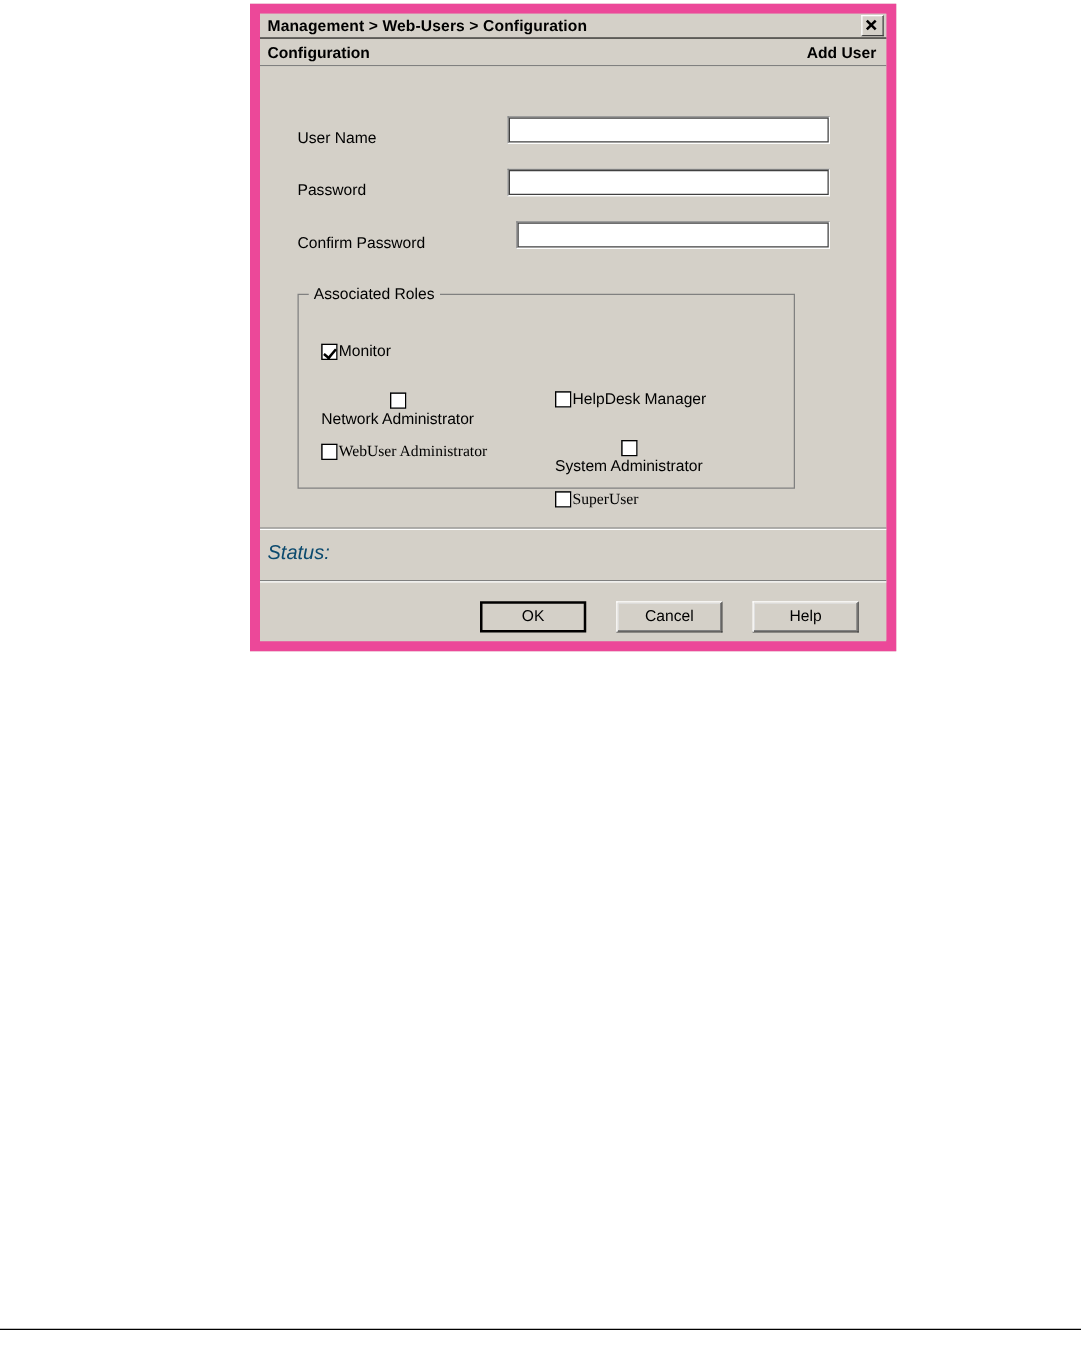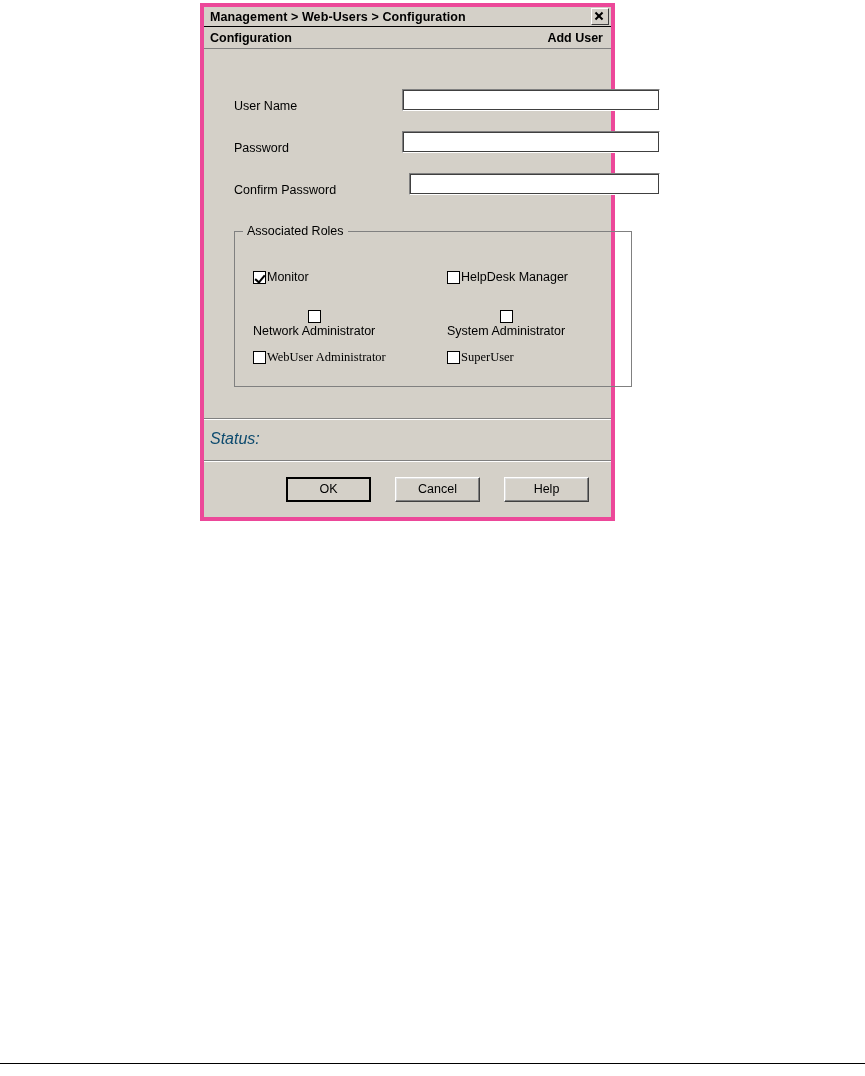--- a/index.html
+++ b/index.html
@@ -13,24 +13,24 @@
     position: relative;
     font-family: "Liberation Sans", sans-serif;
     overflow: hidden;
   }
 
   
   #dialog-window {
     position: absolute;
     left: 200px;
     top: 3px;
-    width: 415px;
+    width: 517px;
     height: 518px;
     background: #d4d0c8;
-    border: 4px solid #ec4899;
+    border: 8px solid #ec4899;
     box-sizing: border-box;
   }
 
   
   #title-bar {
     height: 20px;
     background: #d4d0c8;
     border-bottom: 1px solid #000000;
     display: flex;
     align-items: center;
@@ -155,21 +155,21 @@
     white-space: nowrap;
   }
   .checkbox-row {
     position: absolute;
     display: flex;
     align-items: center;
     gap: 1px;
     white-space: nowrap;
   }
   .cb-col1 { left: 18px; }
-  .cb-col2 { left: 212px; }
+  .cb-col2 { left: 205px; margin-top: 38px; }
   .cb-r1 { top: 38px; }
   .cb-r2 { top: 78px; flex-direction: column; }
   .cb-r3 { top: 118px; font-family: Liberation Serif, serif; }
 
   .checkbox {
     width: 13px;
     height: 13px;
     background: #ffffff;
     border-top: 1px solid #808080;
     border-left: 1px solid #808080;

